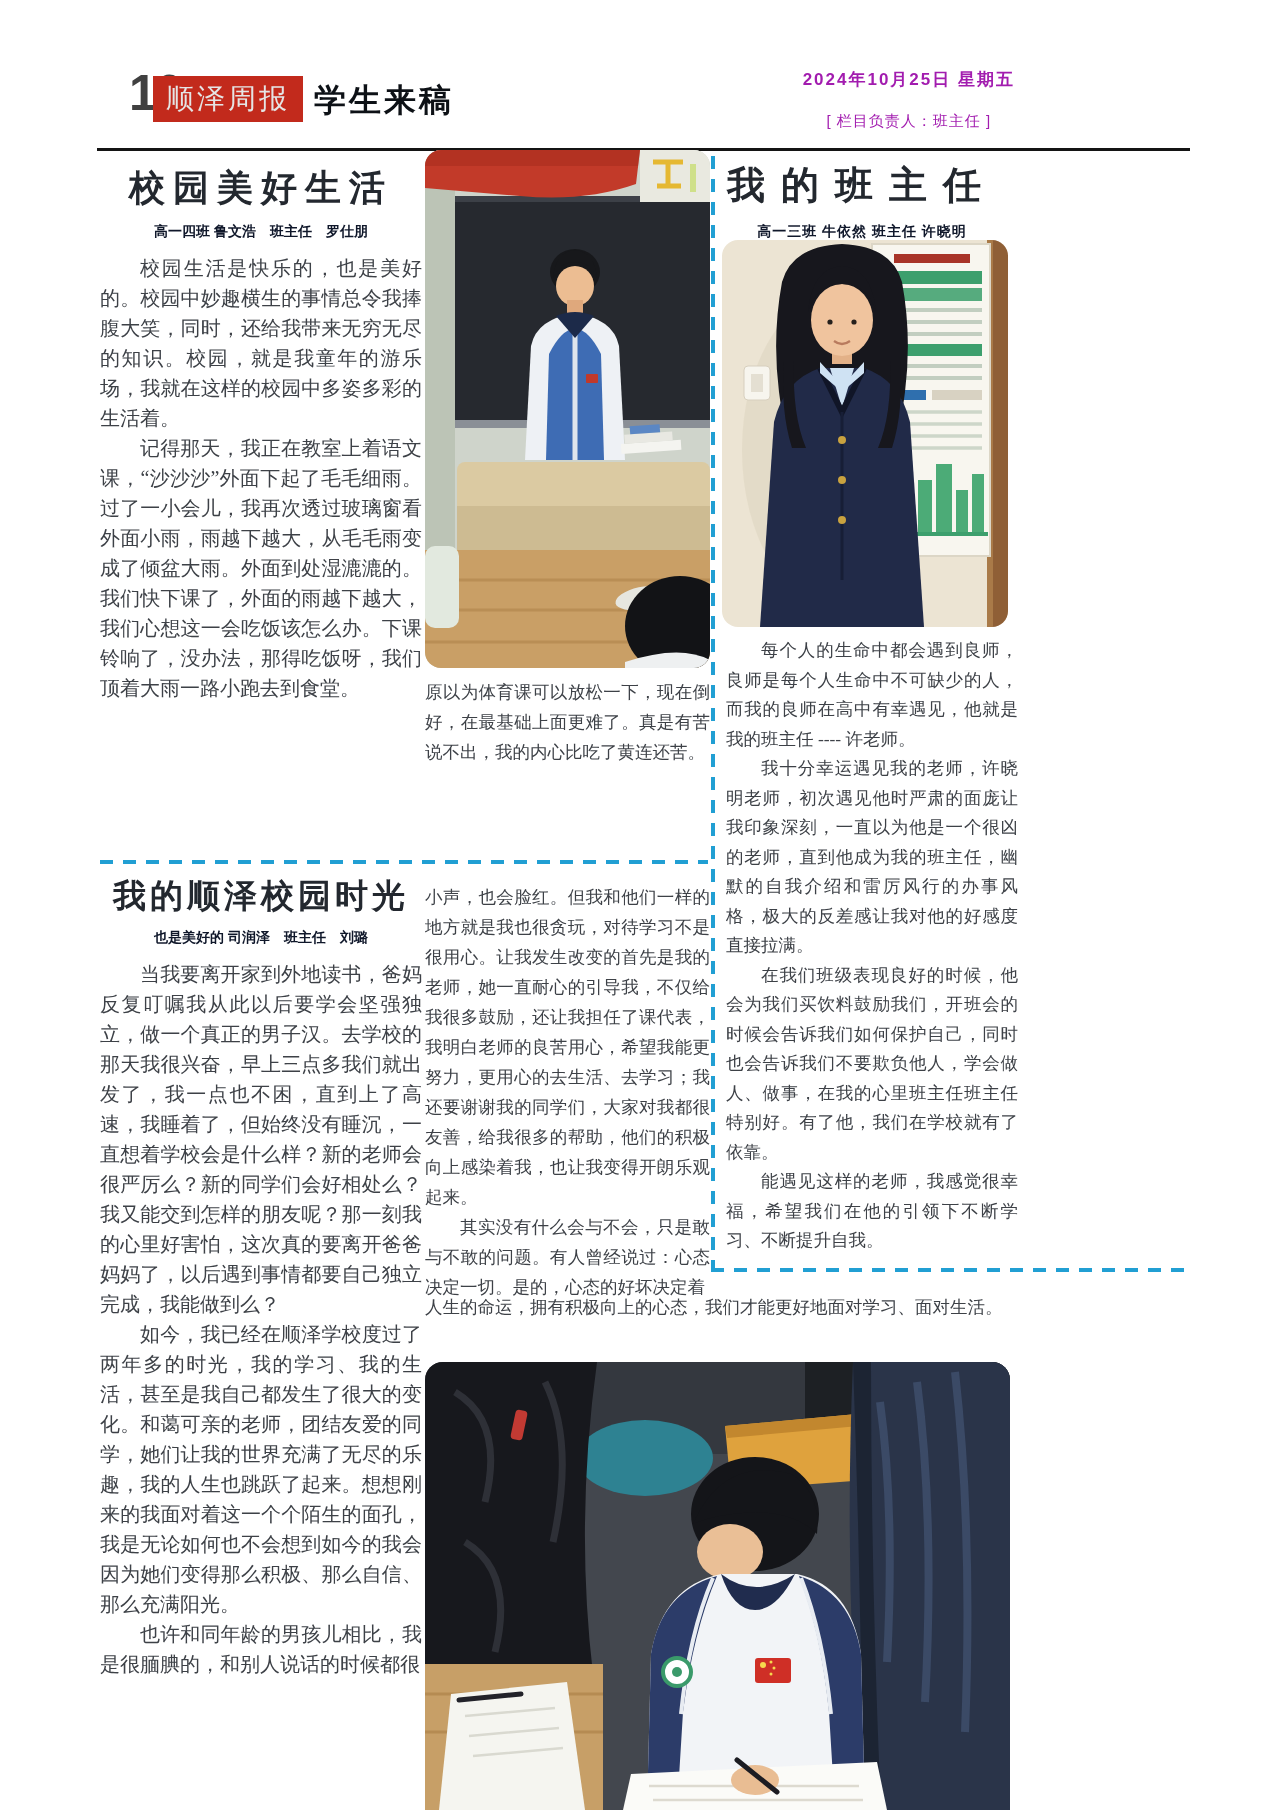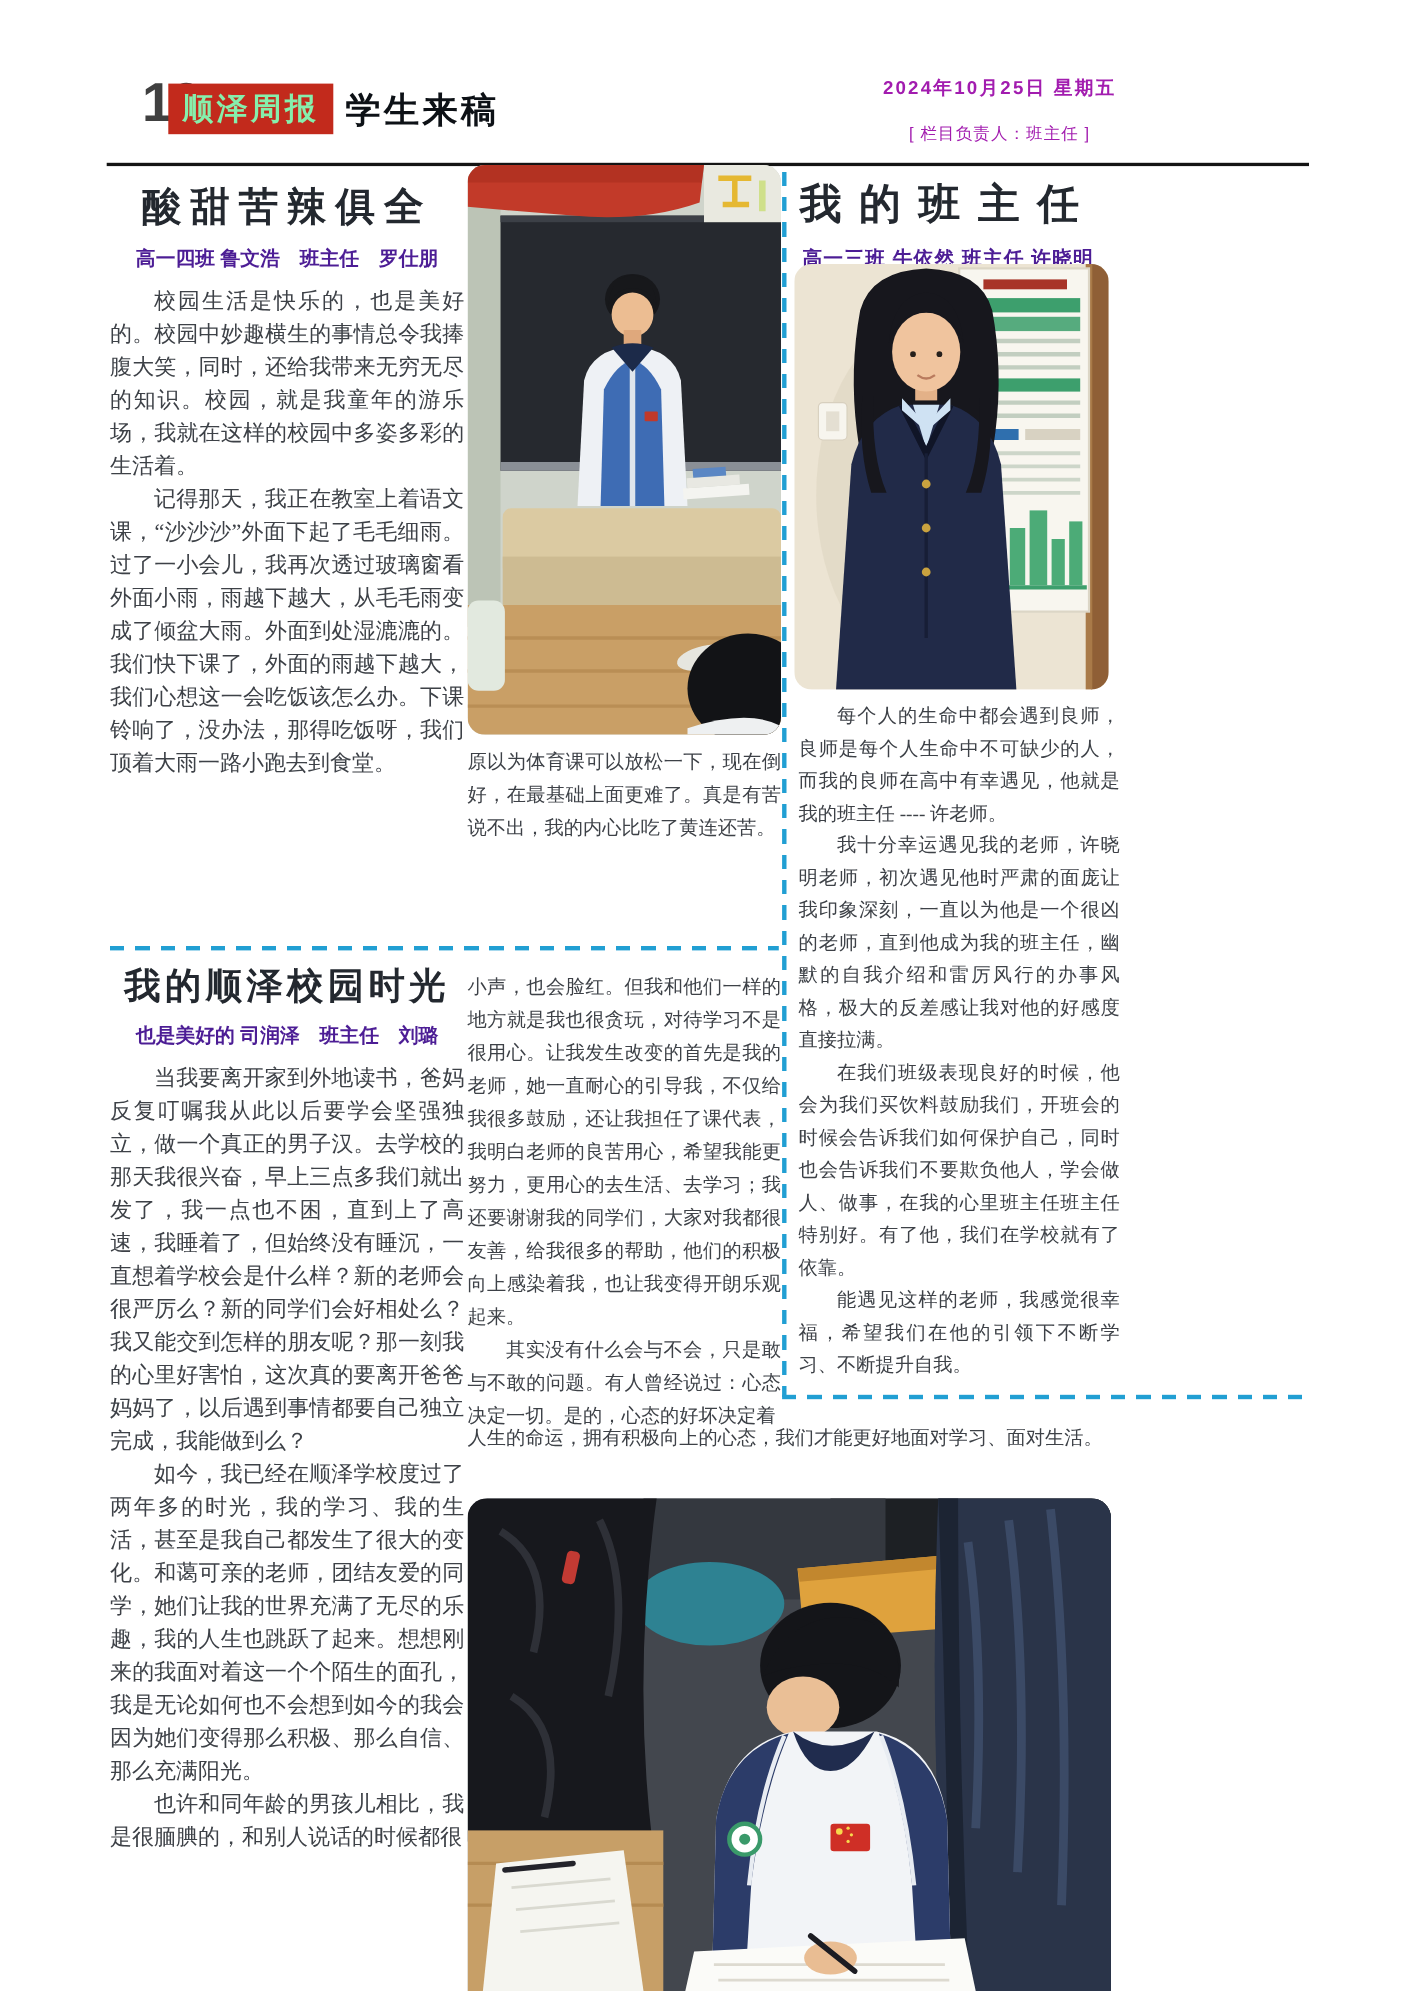--- a/index.html
+++ b/index.html
@@ -2,43 +2,43 @@
 <html><head>
 <meta charset="utf-8">
 <style>
   html,body{margin:0;padding:0;background:#e8e8e8;}
   .page{position:relative;width:1280px;height:1810px;background:#ffffff;margin:0 auto;
         overflow:hidden;font-family:"Liberation Serif","DejaVu Serif",serif;color:#3d4147;}
   
   .pnum{position:absolute;left:94px;top:64px;font-family:"Liberation Sans","DejaVu Sans",sans-serif;
         font-weight:900;font-size:50px;color:#404040;letter-spacing:-2px;margin-left:35px;}
   .mast{position:absolute;left:153px;top:76px;width:150px;height:46px;background:#c22a1c;
-        color:#86efac;display:flex;align-items:center;justify-content:center;
-        font-family:"Liberation Serif",serif;font-weight:700;font-size:28px;letter-spacing:3px;}
+        color:#e5e5e5;display:flex;align-items:center;justify-content:center;
+        font-family:"Liberation Serif",serif;font-weight:400;font-size:28px;letter-spacing:3px;}
   .sect{position:absolute;left:314px;top:79px;font-family:"Liberation Sans","DejaVu Sans",sans-serif;
         font-weight:900;font-size:32px;letter-spacing:3px;color:#0d1116;}
   .hdr-right{position:absolute;right:265px;top:68px;text-align:center;
         font-family:"Liberation Sans","DejaVu Sans",sans-serif;color:#a21caf;}
   .hdr-right .date{font-weight:700;font-size:17px;letter-spacing:2px;}
   .hdr-right .editor{font-size:15px;letter-spacing:1px;margin-top:21px;}
   .rule{position:absolute;left:97px;top:148px;width:1093px;height:3px;background:#141414;}
   
   .dash-v{position:absolute;width:4px;
         background:repeating-linear-gradient(to bottom,#219fd3 0 13px,transparent 13px 23px);}
   .dash-h{position:absolute;height:4px;
         background:repeating-linear-gradient(to right,#219fd3 0 13px,transparent 13px 23px);}
   #vline{left:711px;top:156px;height:1114px;}
   #hline-left{left:100px;top:860px;width:608px;}
   #hline-bottom{left:711px;top:1268px;width:479px;}
   
   .art{position:absolute;}
   .art h2{margin:0;text-align:center;font-family:"Liberation Sans","DejaVu Sans",sans-serif;
         font-weight:900;color:#23282f;}
   .byline{text-align:center;font-family:"Liberation Sans","DejaVu Sans",sans-serif;
-        font-weight:700;font-size:18px;color:#4c1d95;margin-top:10px;}
+        font-weight:700;font-size:14px;color:#0f172a;margin-top:10px;}
   .body p{margin:0;text-align:justify;}
   .ind{text-indent:2em;}
   #a1{left:100px;top:164px;width:322px;}
   #a1 h2{font-size:36px;letter-spacing:8px;}
   #a1 .body{margin-top:12px;font-size:20px;line-height:30px;}
   #a1cont{left:425px;top:677px;width:285px;font-size:17.5px;line-height:30px;}
   #a1cont p{margin:0;text-align:justify;}
   #a2{left:100px;top:874px;width:322px;}
   #a2 h2{font-size:33px;letter-spacing:4px;}
   #a2 .body{margin-top:12px;font-size:20px;line-height:30px;}
@@ -70,21 +70,21 @@
     <div class="date">2024年10月25日 星期五</div>
     <div class="editor">[ 栏目负责人：班主任 ]</div>
   </div>
   <div class="rule"></div>
 
   <div class="dash-v" id="vline"></div>
   <div class="dash-h" id="hline-left"></div>
   <div class="dash-h" id="hline-bottom"></div>
 
   <section class="art" id="a1">
-    <h2>酸甜苦辣俱全</h2>
+    <h2>校园美好生活</h2>
     <div class="byline">高一四班 鲁文浩　班主任　罗仕朋</div>
     <div class="body">
       <p class="ind">校园生活是快乐的，也是美好的。校园中妙趣横生的事情总令我捧腹大笑，同时，还给我带来无穷无尽的知识。校园，就是我童年的游乐场，我就在这样的校园中多姿多彩的生活着。</p>
       <p class="ind">记得那天，我正在教室上着语文课，“沙沙沙”外面下起了毛毛细雨。过了一小会儿，我再次透过玻璃窗看外面小雨，雨越下越大，从毛毛雨变成了倾盆大雨。外面到处湿漉漉的。我们快下课了，外面的雨越下越大，我们心想这一会吃饭该怎么办。下课铃响了，没办法，那得吃饭呀，我们顶着大雨一路小跑去到食堂。</p>
     </div>
   </section>
 
   <figure class="photo" id="photo1" style="margin:0">
     <svg viewBox="0 0 285 518">
       <rect width="285" height="518" fill="#cfd4cb"></rect>

